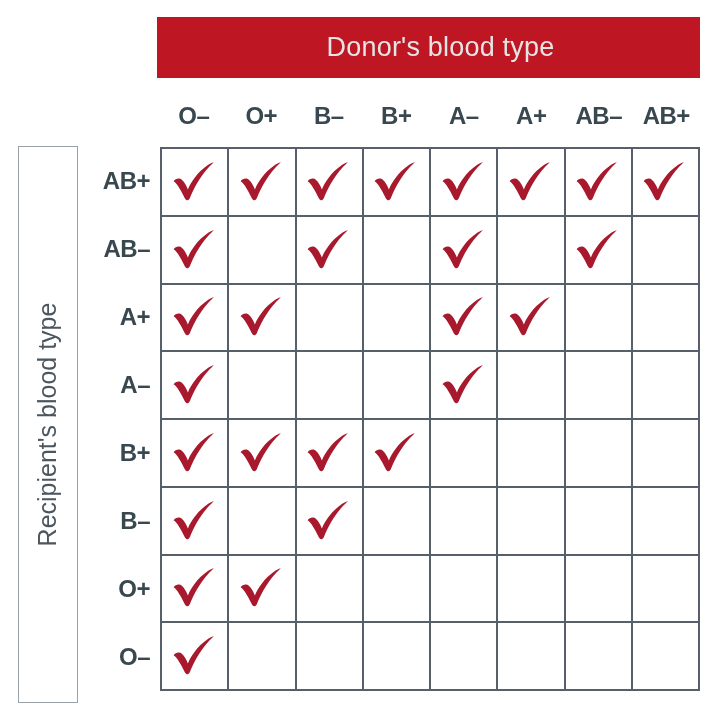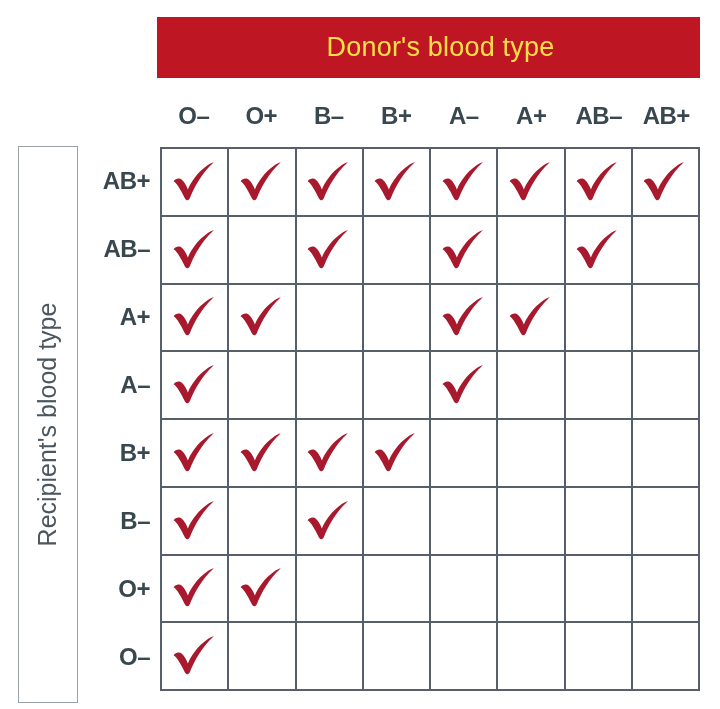--- a/index.html
+++ b/index.html
@@ -22,21 +22,21 @@
     top: 17px;
     width: 543px;
     height: 61px;
     background: #BE1622;
     display: flex;
     align-items: center;
     justify-content: center;
     box-sizing: border-box;
   }
   #donor-header .title {
-    color: #fde047;
+    color: #e5e5e5;
     font-size: 27px;
     font-weight: 400;
     letter-spacing: .2px;
     white-space: nowrap;
     margin-left: 24px;
   }
 
   
   #col-headers {
     position: absolute;

